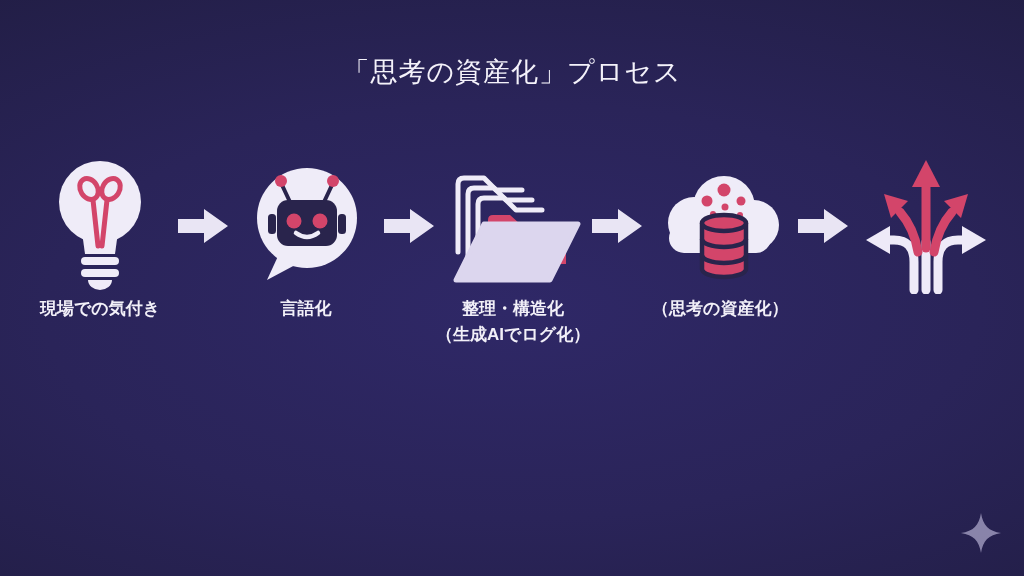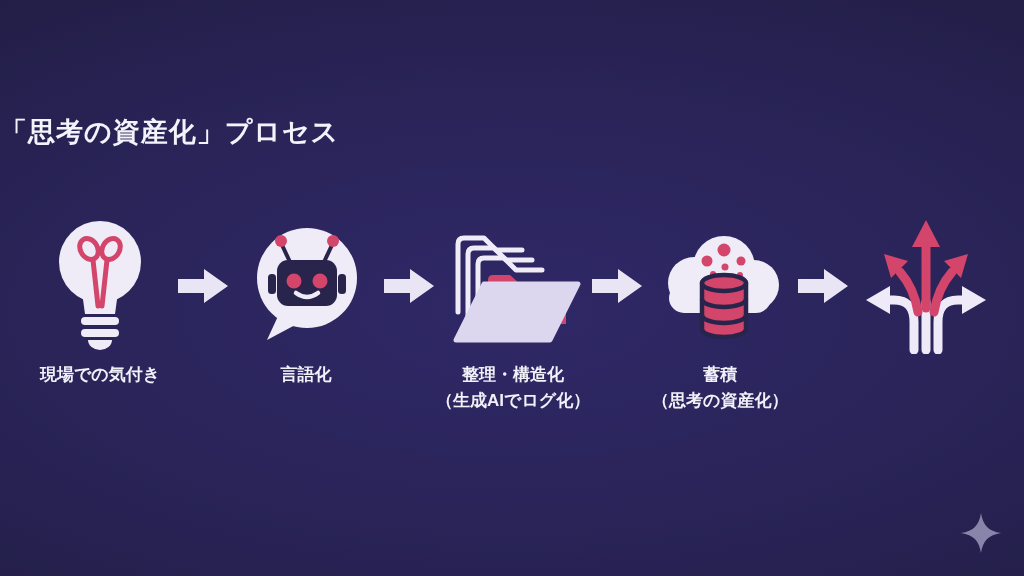--- a/index.html
+++ b/index.html
@@ -5,31 +5,31 @@
   html,body{margin:0;padding:0;}
   body{
     width:1024px;height:576px;overflow:hidden;
     font-family:"Liberation Sans","DejaVu Sans",sans-serif;
   }
   .slide{
     position:relative;width:1024px;height:576px;
     background:radial-gradient(120% 95% at 50% 54%, #2f2867 0%, #2a2459 38%, #221e46 72%, #1d1a38 100%);
   }
   .title{
-    padding-top:114px;
-    font-size:27px;font-weight:bold;color:#f4f2fa;letter-spacing:1px;
+    padding-top:54px;text-align:center;
+    font-size:27px;font-weight:normal;color:#f4f2fa;letter-spacing:1px;
   }
   .flow{
     display:flex;align-items:flex-start;justify-content:space-between;
     width:976px;margin:64px auto 0 auto;
   }
   .step{flex:0 0 152px;display:flex;flex-direction:column;align-items:center;}
   .icon-box{height:142px;display:flex;align-items:center;justify-content:center;}
   .label{
-    margin-top:6px;text-align:center;font-size:17px;font-weight:bold;
+    margin-top:0;text-align:center;font-size:17px;font-weight:bold;
     color:#f2f0f8;line-height:1.5;white-space:nowrap;
   }
   .arrow-wrap{flex:0 0 54px;padding-top:52px;display:flex;justify-content:center;}
   .sparkle{position:absolute;right:22px;bottom:22px;width:42px;height:42px;}
 </style>
 </head>
 <body>
 
 <div class="slide">
 
@@ -138,21 +138,20 @@
           </g>
           <g stroke="#29244c" stroke-width="4.5" fill="#d3456a">
             <path d="M50,60 L50,106 A22,8 0 0 0 94,106 L94,60"></path>
             <path d="M50,76 A22,8 0 0 0 94,76" fill="none"></path>
             <path d="M50,92 A22,8 0 0 0 94,92" fill="none"></path>
             <ellipse cx="72" cy="60" rx="22" ry="8"></ellipse>
           </g>
         </svg>
       </div>
       <div class="label">
-        <div>蓄積</div>
         <div>（思考の資産化）</div>
       </div>
     </div>
 
     <div class="arrow-wrap">
       <svg width="54" height="40" viewBox="0 0 54 40">
         <polygon points="2,13 28,13 28,3 52,20 28,37 28,27 2,27" fill="#e9e5f4"></polygon>
       </svg>
     </div>
 

